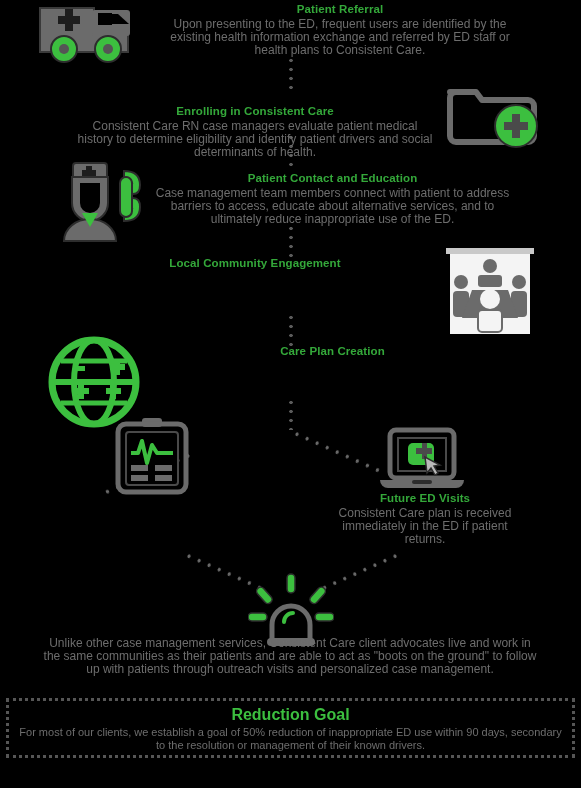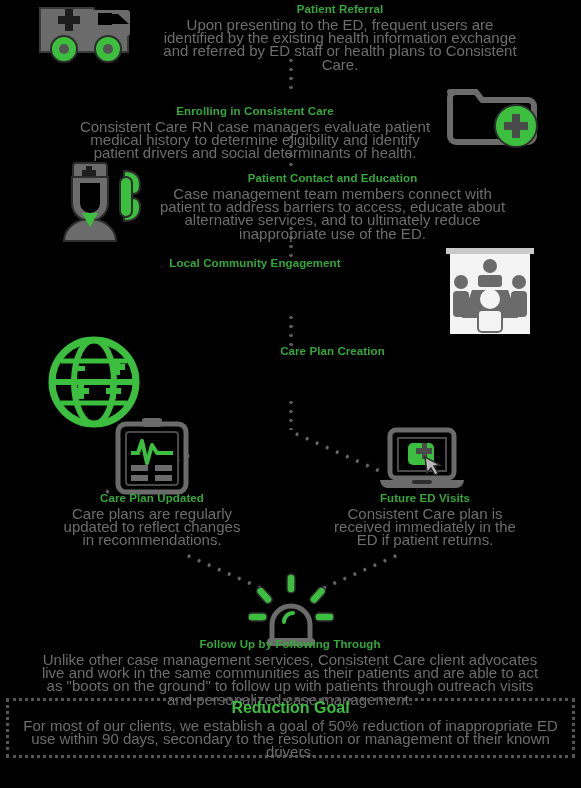--- a/index.html
+++ b/index.html
@@ -21,21 +21,21 @@
     color: #34a83a;
     font-weight: bold;
     font-size: 11.5px;
     letter-spacing: .1px;
     line-height: 14px;
     margin-bottom: 2px;
     white-space: nowrap;
   }
   .step-body {
     color: #6d6d6d;
-    font-size: 15px;
+    font-size: 12px;
     line-height: 13.2px;
   }
 
   
   .spine {
     position: absolute;
     left: 289px;
     width: 4px;
     background-image: radial-gradient(circle, #5a5a5a 1.6px, rgba(0,0,0,0) 1.9px);
     background-size: 4px 9px;
@@ -69,21 +69,21 @@
   }
   #goal-title {
     color: #3cbf3f;
     font-weight: bold;
     font-size: 16px;
     line-height: 20px;
     margin-bottom: 1px;
   }
   #goal-body {
     color: #6d6d6d;
-    font-size: 15px;
+    font-size: 11px;
     line-height: 13px;
     text-align: center;
   }
 </style>
 </head>
 <body>
 
 <div id="page">
 
   <div class="spine" style="top:56px;height:34px;"></div>
@@ -187,24 +187,20 @@
       <rect x="30" y="1" width="20" height="9" rx="3" fill="#6b6b6b"></rect>
       <rect x="6" y="7" width="68" height="68" rx="8" fill="none" stroke="#6b6b6b" stroke-width="5"></rect>
       <rect x="14" y="15" width="52" height="53" rx="3" fill="#000" stroke="#4a4a4a" stroke-width="2"></rect>
       <polyline points="19,36 26,36 30,24 35,46 40,28 45,36 61,36" fill="none" stroke="#3cbf3f" stroke-width="4" stroke-linejoin="round"></polyline>
       <rect x="19" y="48" width="17" height="6" fill="#6b6b6b"></rect>
       <rect x="43" y="48" width="17" height="6" fill="#6b6b6b"></rect>
       <rect x="19" y="58" width="17" height="6" fill="#6b6b6b"></rect>
       <rect x="43" y="58" width="17" height="6" fill="#6b6b6b"></rect>
     </svg>
   </div>
-  <div class="step" style="left:57px; top:491px; width:190px;">
-    <div class="step-title">Care Plan Updated</div>
-    <div class="step-body">Care plans are regularly updated to reflect changes in recommendations.</div>
-  </div>
 
   <div class="icon" style="left:378px; top:427px; width:88px; height:66px;">
     <svg viewBox="0 0 88 66" width="88" height="66">
       <rect x="12" y="3" width="64" height="48" rx="6" fill="none" stroke="#6b6b6b" stroke-width="5"></rect>
       <rect x="20" y="11" width="48" height="33" fill="#000" stroke="#4a4a4a" stroke-width="2"></rect>
       <rect x="30" y="16" width="26" height="22" rx="5" fill="#3cbf3f"></rect>
       <path d="M38 21h6v-5h5v5h5v6h-5v5h-5v-5h-6z" fill="#4a4a4a"></path>
       <path d="M47 30 l2 16 l4 -5 l4 7 l3 -2 l-4 -7 l6 -1 z" fill="#b9b9b9" stroke="#2d2d2d" stroke-width="1.5"></path>
       <path d="M2 53 h84 a0 0 0 0 1 0 0 a8 8 0 0 1 -8 8 h-68 a8 8 0 0 1 -8 -8 z" fill="#6b6b6b"></path>
       <rect x="34" y="53" width="20" height="4" rx="2" fill="#2d2d2d"></rect>
@@ -221,21 +217,20 @@
       <rect x="12" y="14" width="8" height="19" rx="4" fill="#3cbf3f" stroke="#2d2d2d" stroke-width="1.5" transform="rotate(-42 16 23)"></rect>
       <rect x="66" y="14" width="8" height="19" rx="4" fill="#3cbf3f" stroke="#2d2d2d" stroke-width="1.5" transform="rotate(42 70 23)"></rect>
       <rect x="0" y="41" width="19" height="8" rx="4" fill="#3cbf3f" stroke="#2d2d2d" stroke-width="1.5"></rect>
       <rect x="67" y="41" width="19" height="8" rx="4" fill="#3cbf3f" stroke="#2d2d2d" stroke-width="1.5"></rect>
       <path d="M24 70 v-17 a19 19 0 0 1 38 0 v17 z" fill="none" stroke="#6b6b6b" stroke-width="5"></path>
       <path d="M36 50 a9 9 0 0 1 9 -9" fill="none" stroke="#3cbf3f" stroke-width="4" stroke-linecap="round"></path>
       <rect x="19" y="66" width="48" height="8" rx="4" fill="#6b6b6b"></rect>
     </svg>
   </div>
   <div class="step" style="left:40px; top:637px; width:500px;">
-    <div class="step-title">Follow Up by Following Through</div>
     <div class="step-body">Unlike other case management services, Consistent Care client advocates live and work in the same communities as their patients and are able to act as "boots on the ground" to follow up with patients through outreach visits and personalized case management.</div>
   </div>
 
   <div id="goal-panel">
     <div id="goal-title">Reduction Goal</div>
     <div id="goal-body">For most of our clients, we establish a goal of 50% reduction of inappropriate ED use within 90 days, secondary to the resolution or management of their known drivers.</div>
   </div>
 
 </div>
 

